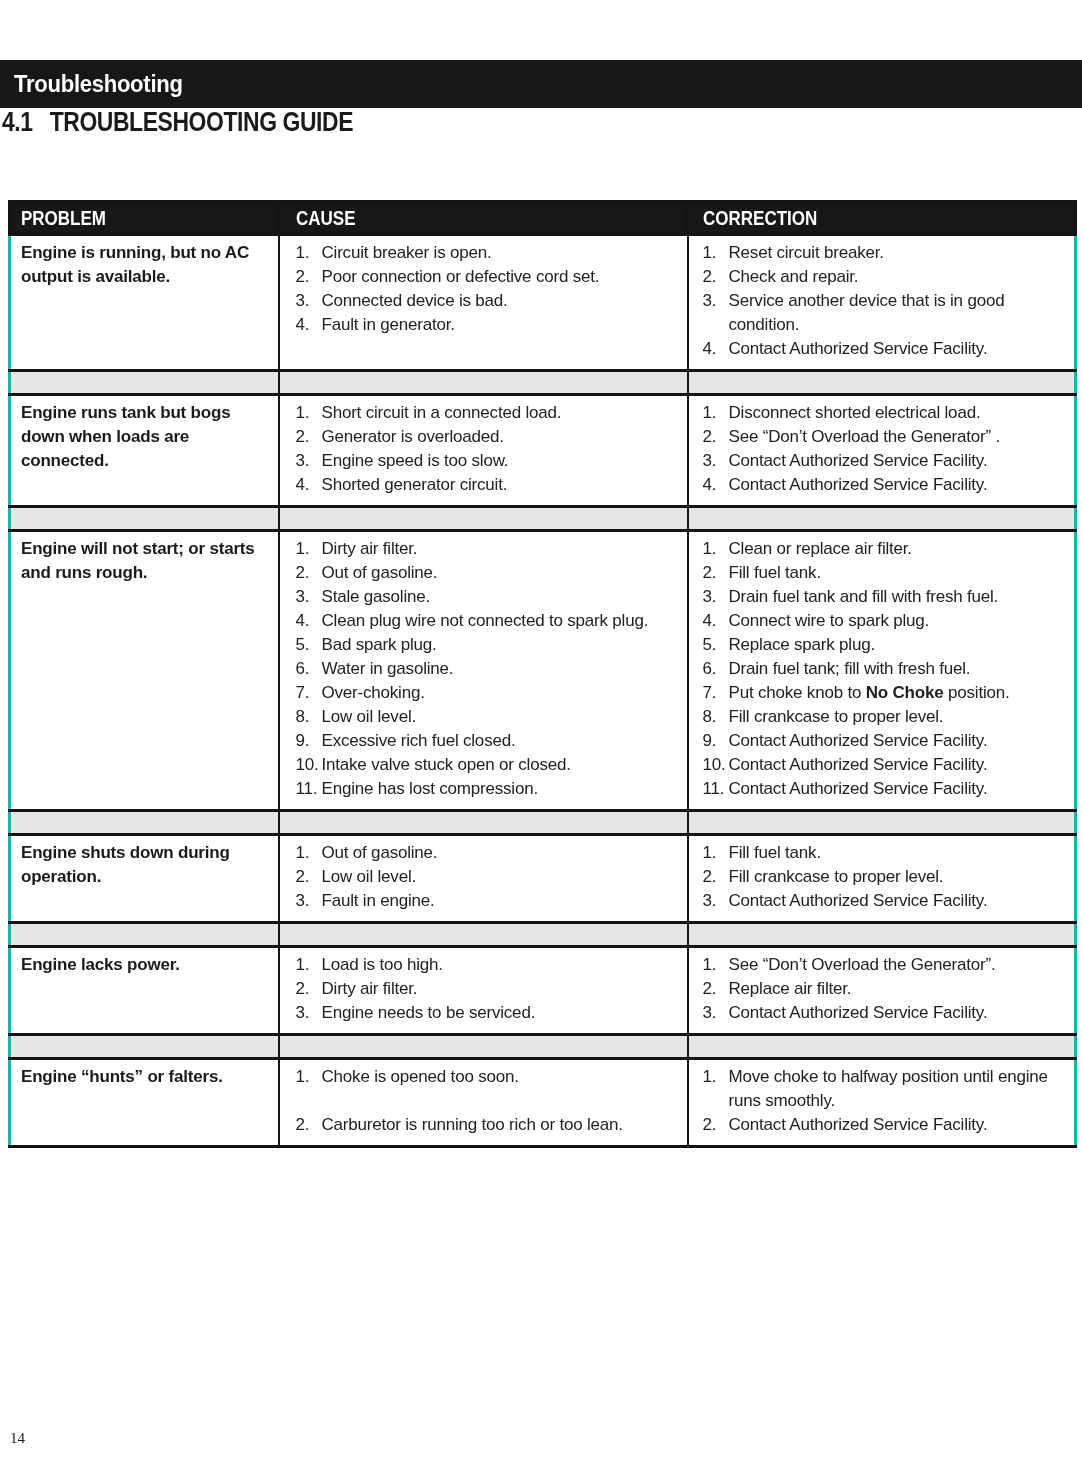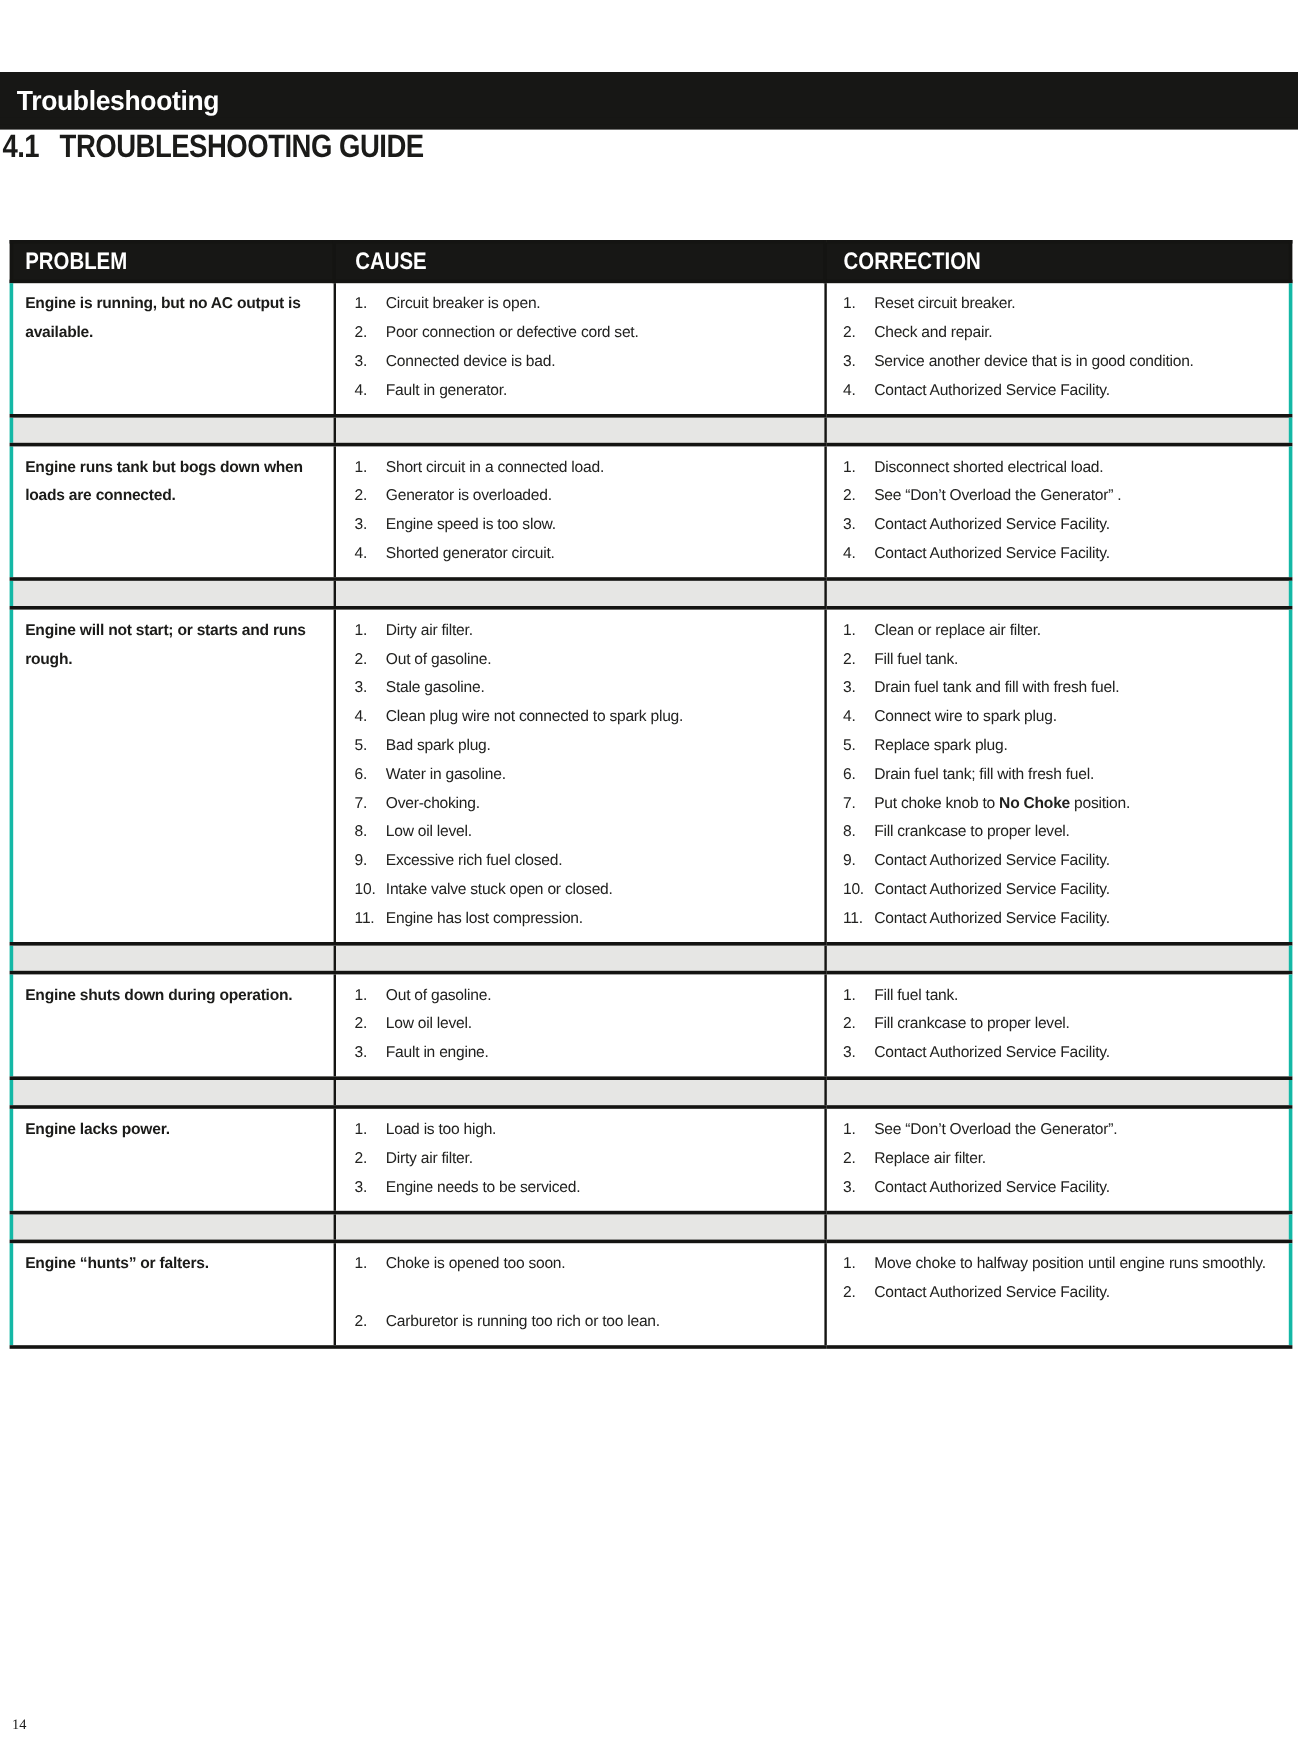--- a/index.html
+++ b/index.html
@@ -91,21 +91,21 @@
   .tsg th.h-problem { padding-left: 10px; }
   .tsg th.h-cause { padding-left: 16px; }
   .tsg th.h-correction { padding-left: 14px; }
 
   .tsg td {
     vertical-align: top;
     border-top: 3px solid #141412;
     border-bottom: 3px solid #141412;
     border-left: 2px solid #141412;
     border-right: 2px solid #141412;
-    font-size: 13px;
+    font-size: 17px;
     line-height: 24px;
     letter-spacing: -0.2px;
     color: #222220;
   }
   td.problem-cell {
     font-weight: bold;
     padding: 5px 6px 8px 10px;
     color: #1b1b19;
   }
   td.cause-cell { padding: 5px 8px 8px 16px; }
@@ -121,21 +121,21 @@
     height: 24px;
     padding: 0;
   }
 
   
   .page-number {
     position: absolute;
     left: 10px;
     top: 1430px;
     font-family: "Liberation Serif", serif;
-    font-size: 12px;
+    font-size: 15px;
     color: #1b1b19;
   }
 </style>
 </head>
 <body>
 
 <div class="page">
 
   <header class="banner">
     <span class="banner-title">Troubleshooting</span>

